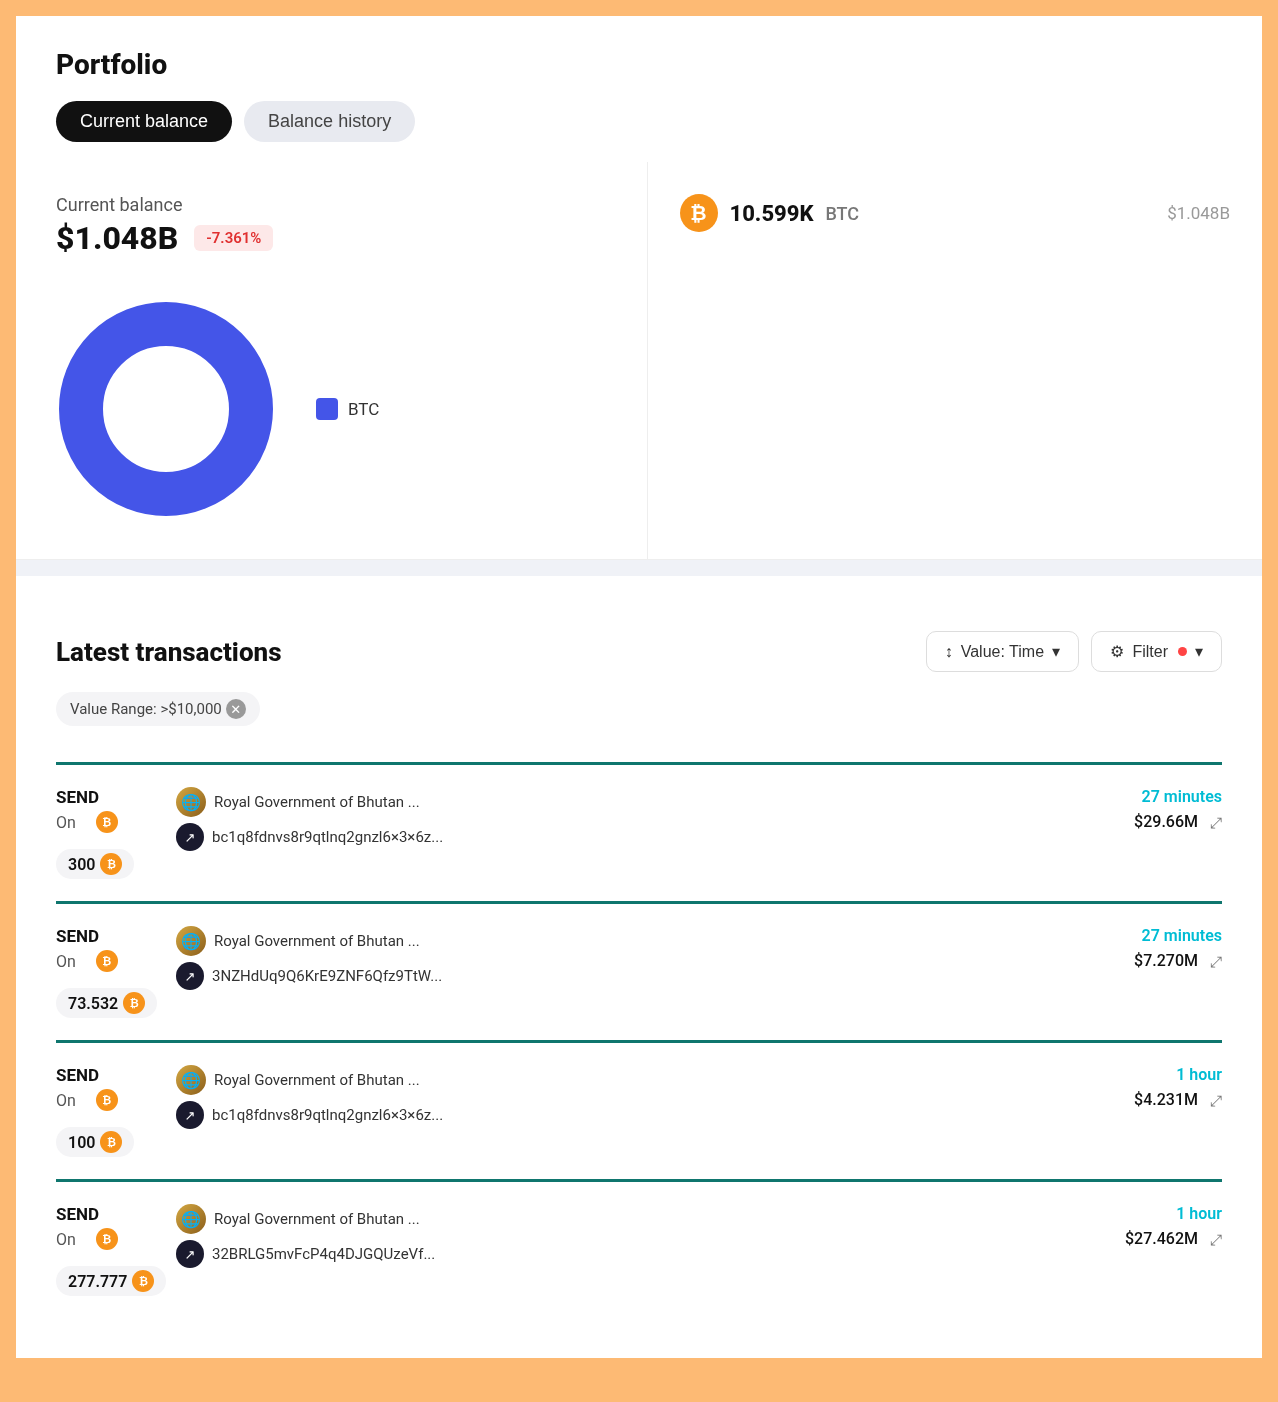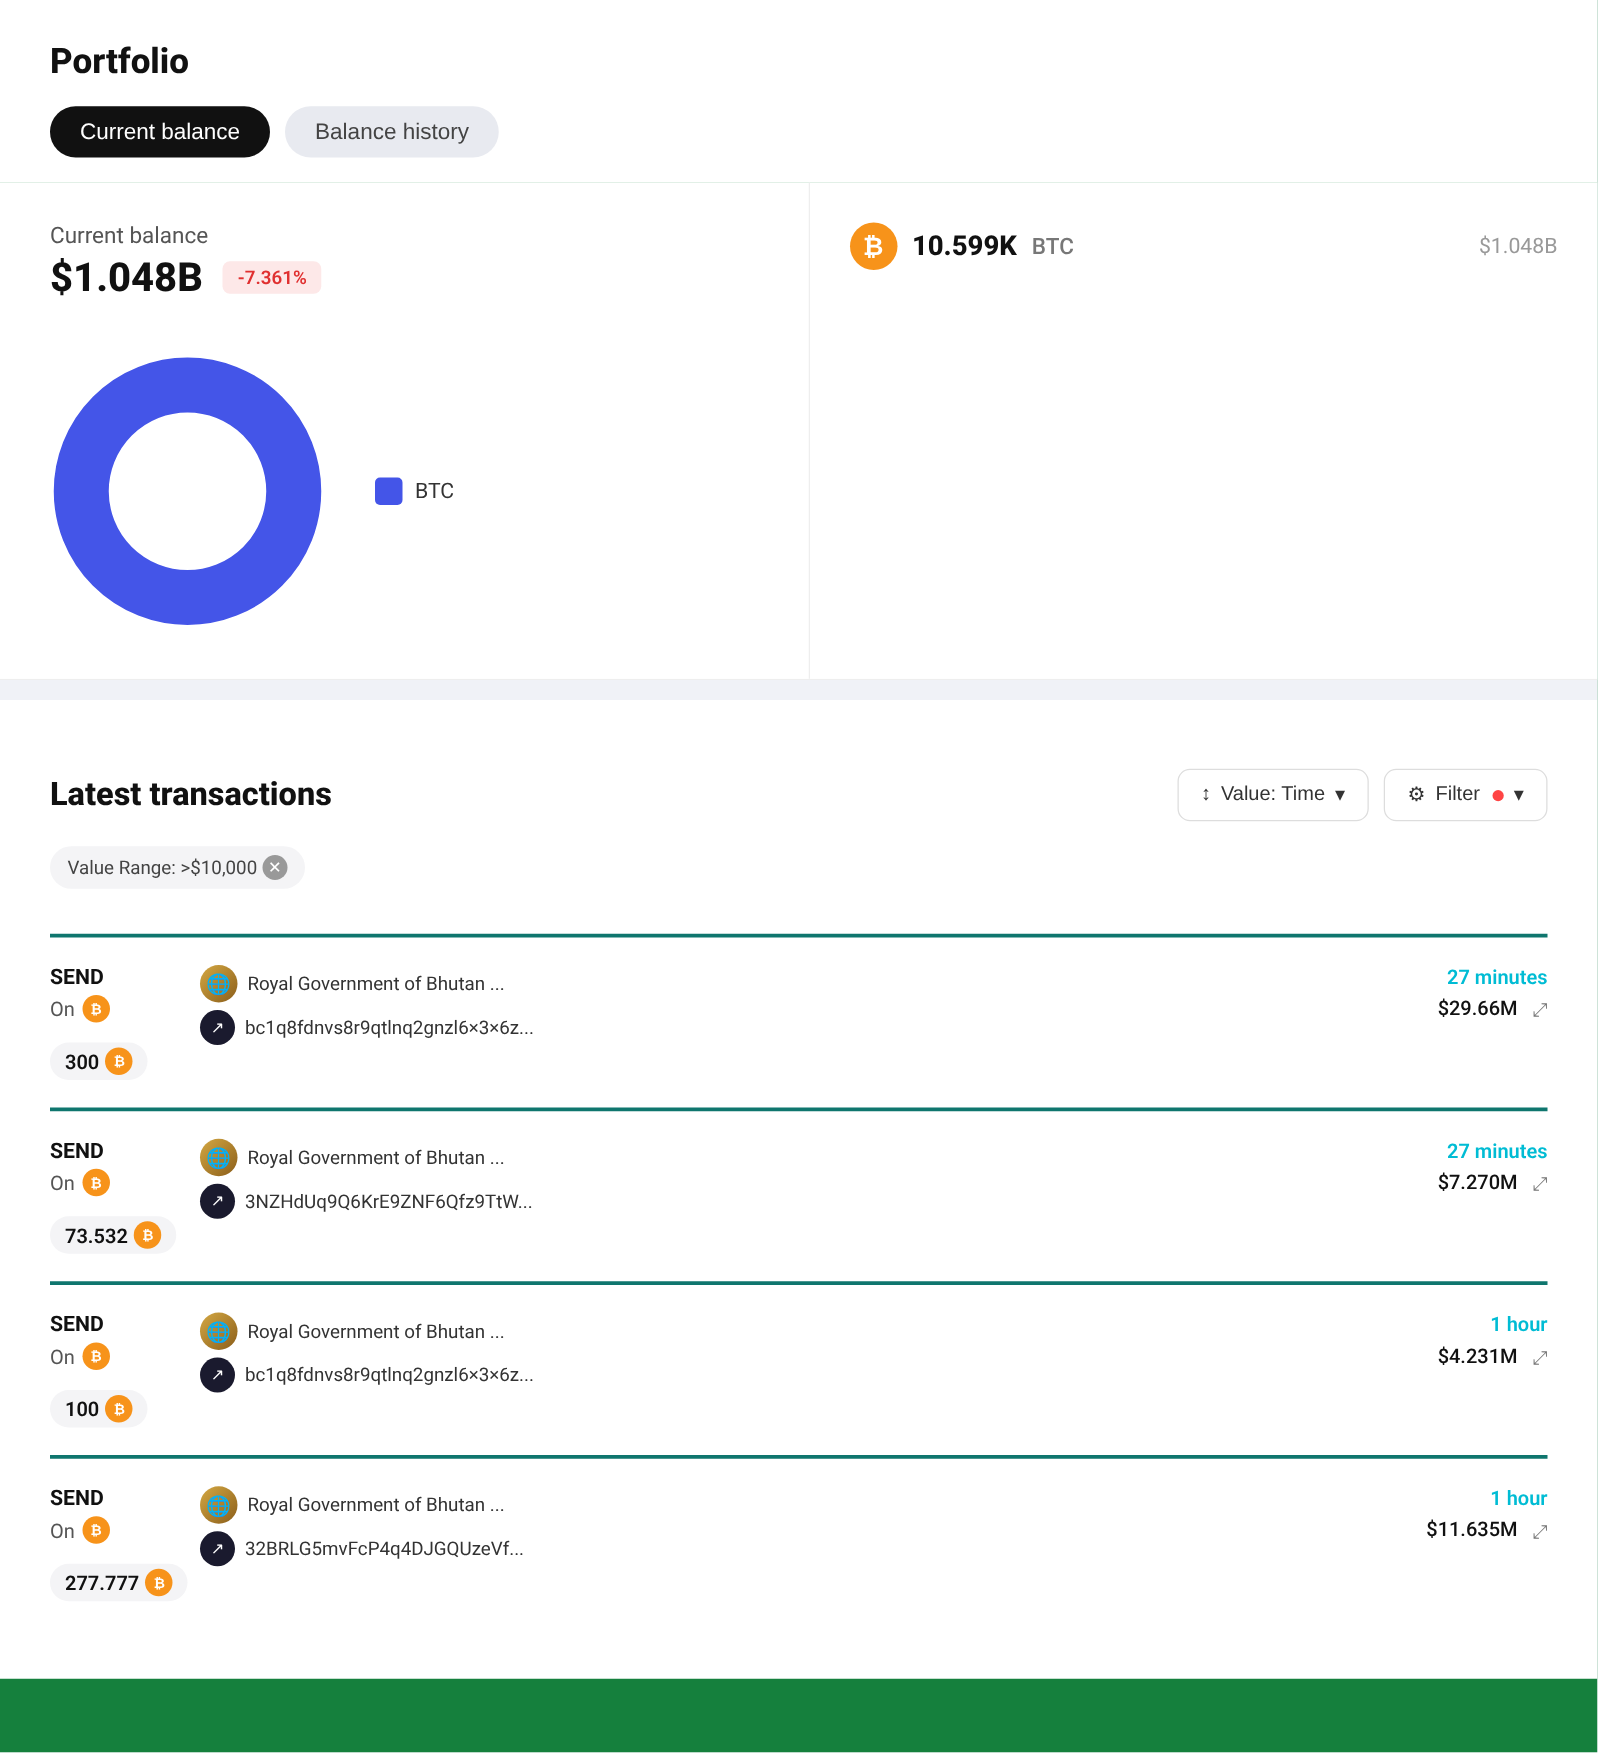--- a/index.html
+++ b/index.html
@@ -3,24 +3,24 @@
   <meta charset="utf-8">
   <style>
     * { box-sizing: border-box; margin: 0; padding: 0; }
     body {
       font-family: -apple-system, BlinkMacSystemFont, 'Segoe UI', Roboto, sans-serif;
       background: #f0f2f7;
       width: 1278px;
       min-height: 1402px;
     }
     .page {
-      background: #15803d;
+      background: #fdba74;
       width: 1278px;
       min-height: 1402px;
-      padding: 0;
+      padding: 16px;
     }
     
     .header {
       padding: 32px 40px 20px 40px;
       background: #fff;
     }
     .page-title {
       font-size: 28px;
       font-weight: 800;
       color: #111;
@@ -223,21 +223,21 @@
       flex-shrink: 0;
     }
     .tx-type {
       font-size: 17px;
       font-weight: 700;
       color: #111;
     }
     .tx-on {
       display: flex;
       align-items: center;
-      gap: 6px;
+      gap: 20px;
       font-size: 16px;
       color: #555;
       margin-top: 4px;
     }
     .btc-icon-sm {
       width: 22px;
       height: 22px;
       background: #f7931a;
       border-radius: 50%;
       display: flex;
@@ -539,21 +539,21 @@
             <span>Royal Government of Bhutan ...</span>
           </div>
           <div class="tx-to-row">
             <div class="tx-arrow-icon">↗</div>
             <span>32BRLG5mvFcP4q4DJGQUzeVf...</span>
           </div>
         </div>
         <div class="tx-right">
           <div class="tx-time">1 hour</div>
           <div>
-            <span class="tx-usd">$11.635M</span>
+            <span class="tx-usd">$27.462M</span>
             <span class="tx-external-link">⤢</span>
           </div>
         </div>
       </div>
 
     </div>
   </div>
 </div>
 
 </body></html>

